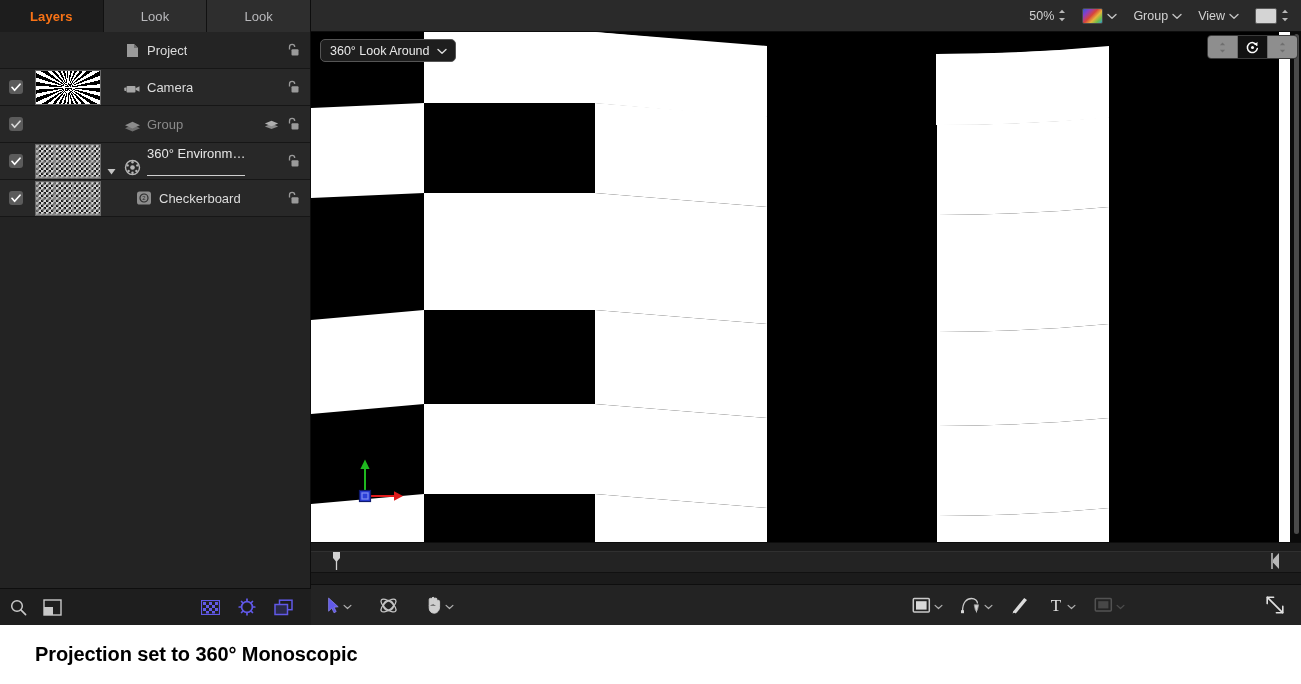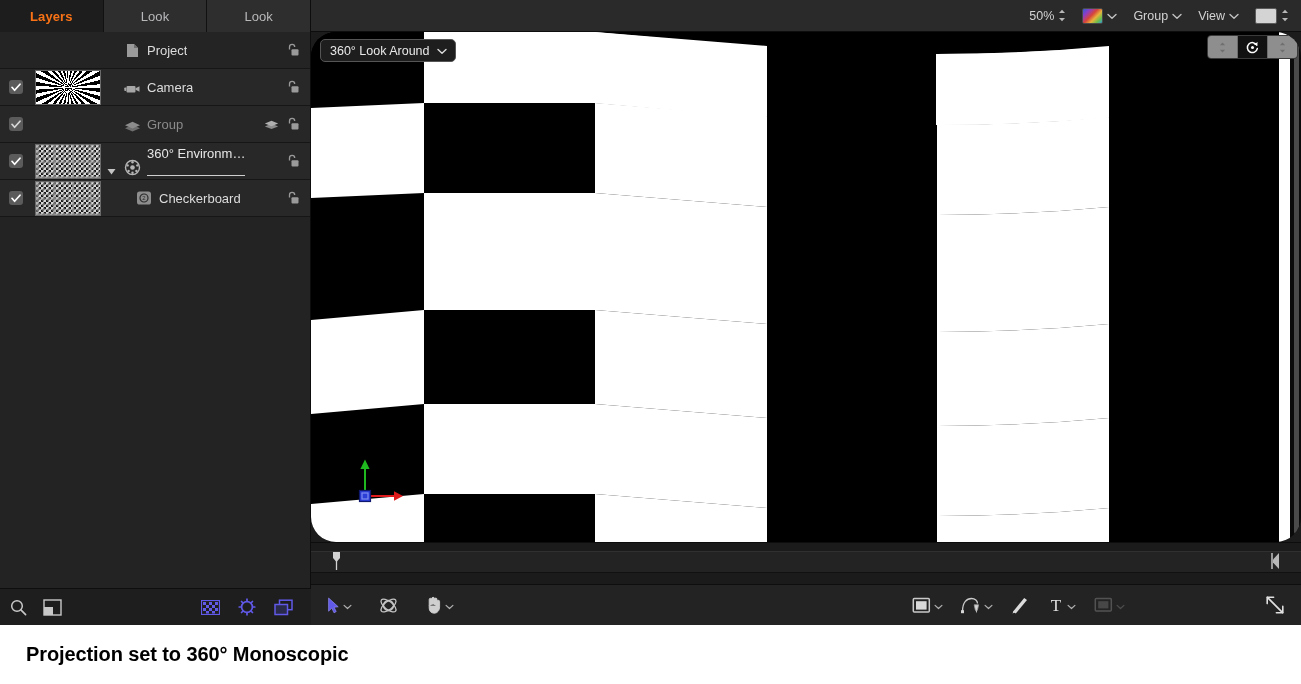--- a/index.html
+++ b/index.html
@@ -260,21 +260,20 @@
   }
 
   
   #canvas-wrap {
     position: absolute;
     left: 0; top: 32px;
     width: 990px;
     height: 510px;
     background: #0a0a0a;
     overflow: hidden;
-    border-radius: 25px;
   }
   #canvas-img {
     position: absolute;
     left: 0; top: 0;
     width: 979px;
     height: 510px;
     background: #000;
     overflow: hidden;
   }
   #canvas-img svg { display: block; }
@@ -404,20 +403,21 @@
     background: #ffffff;
     display: flex;
     align-items: center;
   }
   #caption-text {
     font-size: 20px;
     font-weight: bold;
     color: #000000;
     padding-left: 26px;
     letter-spacing: -0.1px;
+    margin-left: 9px;
   }
 </style>
 </head>
 <body>
 
 <div id="app">
 
   <div id="window">
 
     <div id="left-panel">

